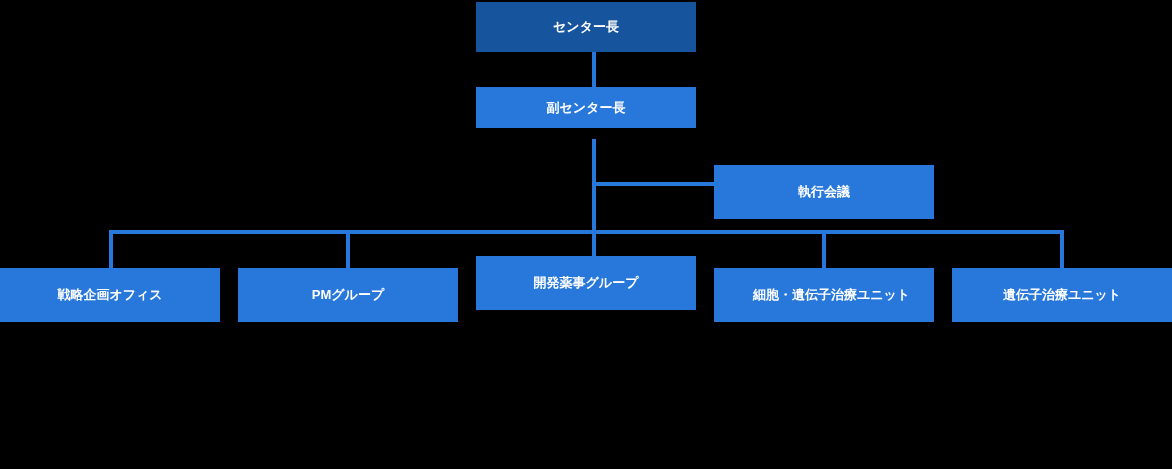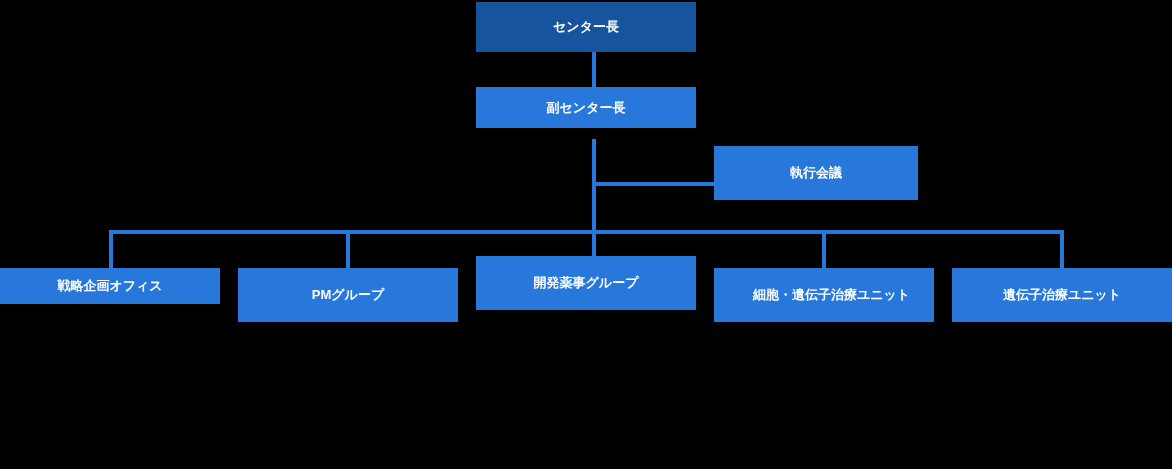--- a/index.html
+++ b/index.html
@@ -46,20 +46,20 @@
   <div class="line" style="left:592px; top:182px; width:122px; height:4px;"></div>
   <div class="line" style="left:109px; top:230px; width:955px; height:4px;"></div>
   <div class="line" style="left:109px;  top:234px; width:4px; height:34px;"></div>
   <div class="line" style="left:346px;  top:234px; width:4px; height:34px;"></div>
   <div class="line" style="left:592px;  top:234px; width:4px; height:34px;"></div>
   <div class="line" style="left:822px;  top:234px; width:4px; height:34px;"></div>
   <div class="line" style="left:1060px; top:234px; width:4px; height:34px;"></div>
 
   <div class="node dark" style="left:476px; top:2px;   width:220px; height:50px;">センター長</div>
   <div class="node primary" style="left:476px; top:87px;  width:220px; height:41px;">副センター長</div>
-  <div class="node primary" style="left:714px; top:146px; width:204px; height:54px;">執行会議</div>
-  <div class="node primary" style="left:0px;   top:268px; width:220px; height:36px;">戦略企画オフィス</div>
+  <div class="node primary" style="left:714px; top:165px; width:220px; height:54px;">執行会議</div>
+  <div class="node primary" style="left:0px;   top:268px; width:220px; height:54px;">戦略企画オフィス</div>
   <div class="node primary" style="left:238px; top:268px; width:220px; height:54px;">PMグループ</div>
   <div class="node primary" style="left:476px; top:256px; width:220px; height:54px;">開発薬事グループ</div>
   <div class="node primary" style="left:714px; top:268px; width:220px; height:54px;padding-left:15px;">細胞・遺伝子治療ユニット</div>
   <div class="node primary" style="left:952px; top:268px; width:220px; height:54px;">遺伝子治療ユニット</div>
 
 </div>
 
 </body></html>

